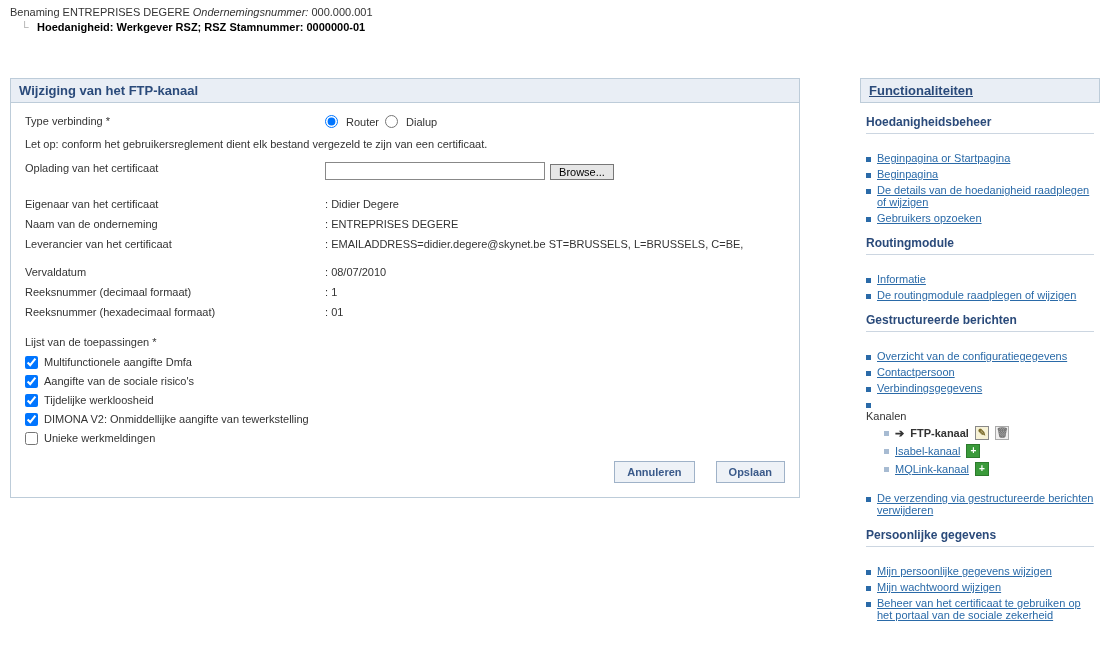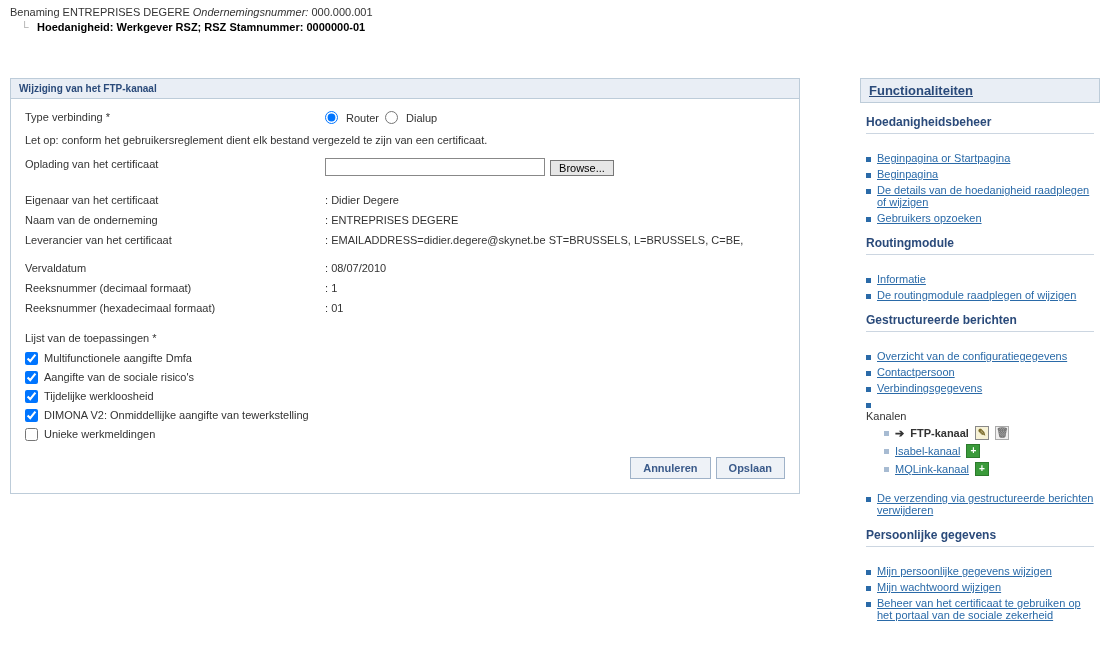--- a/index.html
+++ b/index.html
@@ -18,21 +18,21 @@
   .sub-line b { color:#000; }
   .layout { display:flex; gap:60px; margin-top:42px; }
   .main-col { flex: 0 0 790px; }
   .side-col { flex: 0 0 240px; }
 
   .panel-title {
     background: #e9eef5;
     border: 1px solid #bdccd9;
     color: #2a4a7a;
     font-weight: bold;
-    font-size: 10px;
+    font-size: 13px;
     padding: 4px 8px;
   }
   .panel-body {
     border: 1px solid #bdccd9;
     border-top: none;
     padding: 12px 14px 14px 14px;
   }
   .row { display:flex; align-items:flex-start; margin-bottom:8px; }
   .label-col { width: 300px; color:#333; }
   .value-col { flex:1; color:#333; }
@@ -49,21 +49,21 @@
   }
   .browse-btn {
     font-family:inherit; font-size:11px;
     padding:1px 8px;
     background:#e6e6e6;
     border:1px solid #777;
     margin-left:2px;
   }
   .checkbox-line { display:flex; align-items:flex-start; gap:2px; margin-bottom:6px; }
   .footnote { margin-top:14px; }
-  .btn-row { display:flex; justify-content:flex-end; gap:5px; margin-top:16px; }
+  .btn-row { display:flex; justify-content:flex-end; gap:21px; margin-top:16px; }
   .btn {
     font-family:inherit; font-size:11px; font-weight:bold;
     padding:4px 12px;
     background:#eef2f7;
     border:1px solid #9fb2c8;
     color:#3a5a8a;
   }
   .side-panel-title {
     background:#e9eef5;
     border:1px solid #bdccd9;

